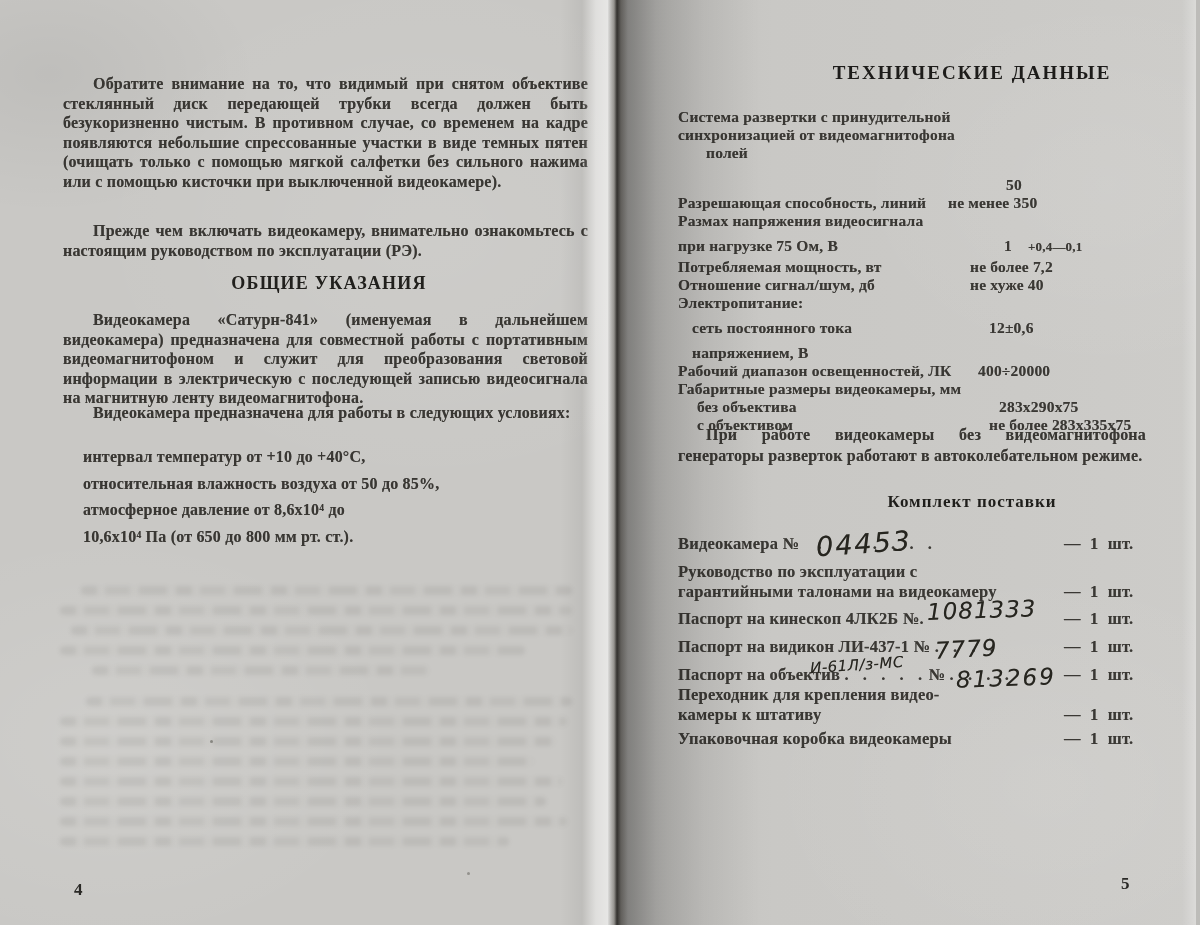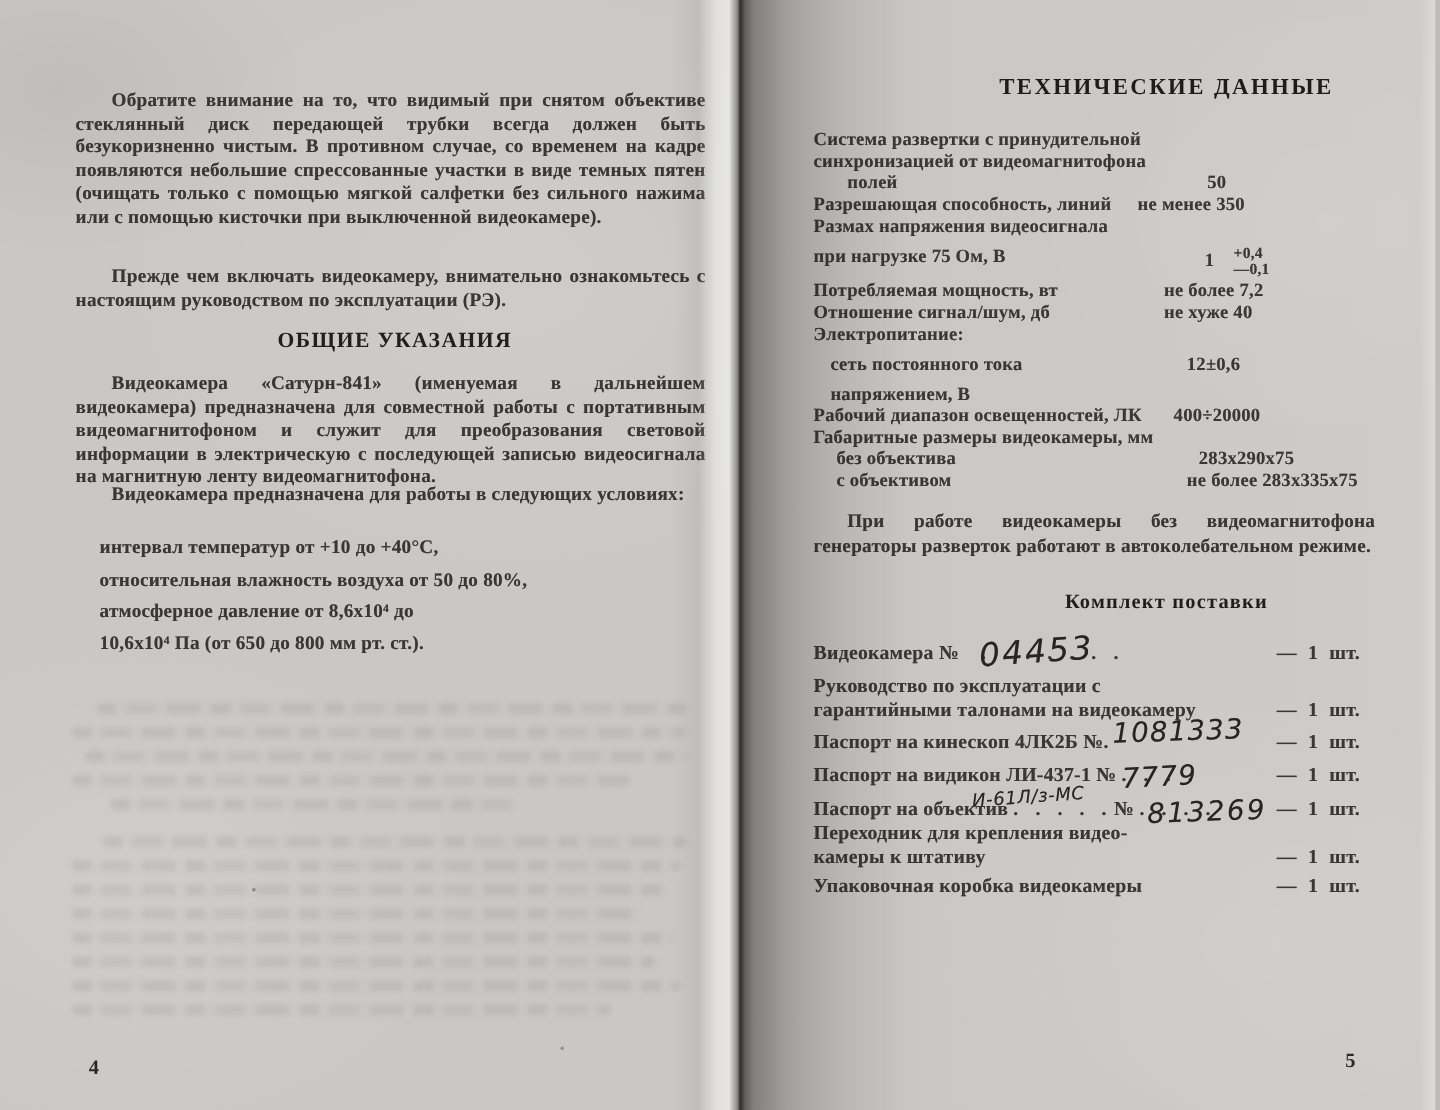--- a/index.html
+++ b/index.html
@@ -98,21 +98,21 @@
   }
   .spec-row{display:flex;line-height:18px;font-size:15.5px;font-weight:bold;color:#3a3834;letter-spacing:0.2px;text-shadow:0 0 0.5px rgba(60,58,54,0.5);}
   .spec-label{width:292px;}
   .spec-value{flex:1;white-space:nowrap;}
   .ind1{padding-left:28px;}
   .ind-sm{padding-left:14px;}
   .ind2{padding-left:19px;}
   .gap-sm{margin-top:7px;}
   .gap-xs{margin-top:3px;}
   .tol{
-    display:inline-flex;flex-direction:column;vertical-align:middle;
+    display:inline-flex;vertical-align:middle;
     font-size:13px;line-height:13px;margin-left:16px;transform:translateY(-1px);
   }
   .val-num{display:inline-block;}
 
   .note-para{
     font-size:16px;line-height:21px;text-align:justify;font-weight:bold;color:#393733;
     text-indent:28px;letter-spacing:0.2px;text-shadow:0 0 0.5px rgba(60,58,54,0.55);margin:0;
   }
   .kit-heading{
     font-size:17px;font-weight:bold;color:#1f1e1b;letter-spacing:1px;text-align:center;width:100%;
@@ -147,21 +147,21 @@
   <p class="para indent body-col" style="top:221px;">Прежде чем включать видеокамеру, внимательно ознакомьтесь с настоящим руководством по эксплуатации (РЭ).</p>
 
   <div class="body-col lp-heading" style="top:273px;">ОБЩИЕ УКАЗАНИЯ</div>
 
   <p class="para indent body-col" style="top:310px;">Видеокамера «Сатурн-841» (именуемая в дальнейшем видеокамера) предназначена для совместной работы с портативным видеомагнитофоном и служит для преобразования световой информации в электрическую с последующей записью видеосигнала на магнитную ленту видеомагнитофона.</p>
 
   <p class="para indent body-col" style="top:402px;line-height:21px;">Видеокамера предназначена для работы в следующих условиях:</p>
 
   <div class="body-col" style="top:447px;">
     <div class="cond-line">интервал температур от +10 до +40°С,</div>
-    <div class="cond-line">относительная влажность воздуха от 50 до 80%,</div>
+    <div class="cond-line">относительная влажность воздуха от 50 до 85%,</div>
     <div class="cond-line">атмосферное давление от 8,6x10⁴ до</div>
     <div class="cond-line">10,6x10⁴ Па (от 650 до 800 мм рт. ст.).</div>
   </div>
 
   <div class="bleed">
     <div class="bt"></div>
       <div class="bt"></div>
       <div class="bt"></div>
       <div class="bt"></div>
     <div class="bt"></div>
@@ -189,21 +189,21 @@
     <div class="spec-row">
       <span class="spec-label">Система развертки с принудительной</span>
       <span class="spec-value"></span>
     </div>
     <div class="spec-row">
       <span class="spec-label">синхронизацией от видеомагнитофона</span>
       <span class="spec-value"></span>
     </div>
     <div class="spec-row">
       <span class="spec-label ind1">полей</span>
-      <span class="spec-value" style="padding-left:8px;">50</span>
+      <span class="spec-value" style="padding-left:8px;margin-top:32px;">50</span>
     </div>
     <div class="spec-row">
       <span class="spec-label">Разрешающая способность, линий</span>
       <span class="spec-value" style="margin-left:-22px;">не менее 350</span>
     </div>
     <div class="spec-row">
       <span class="spec-label">Размах напряжения видеосигнала</span>
       <span class="spec-value"></span>
     </div>
     <div class="spec-row gap-sm">

